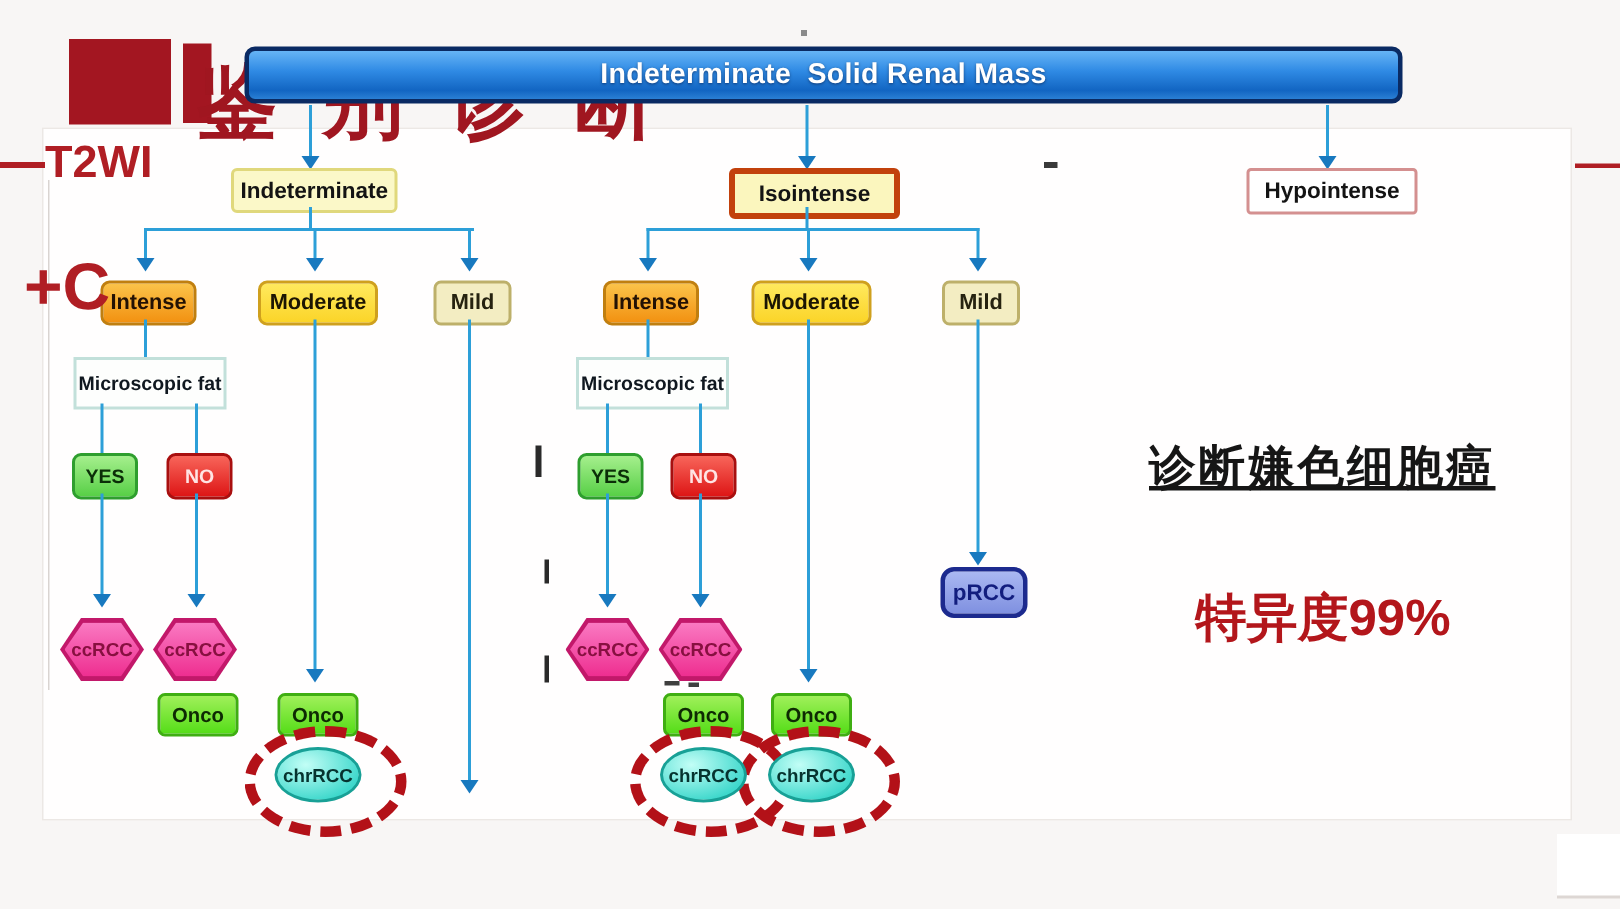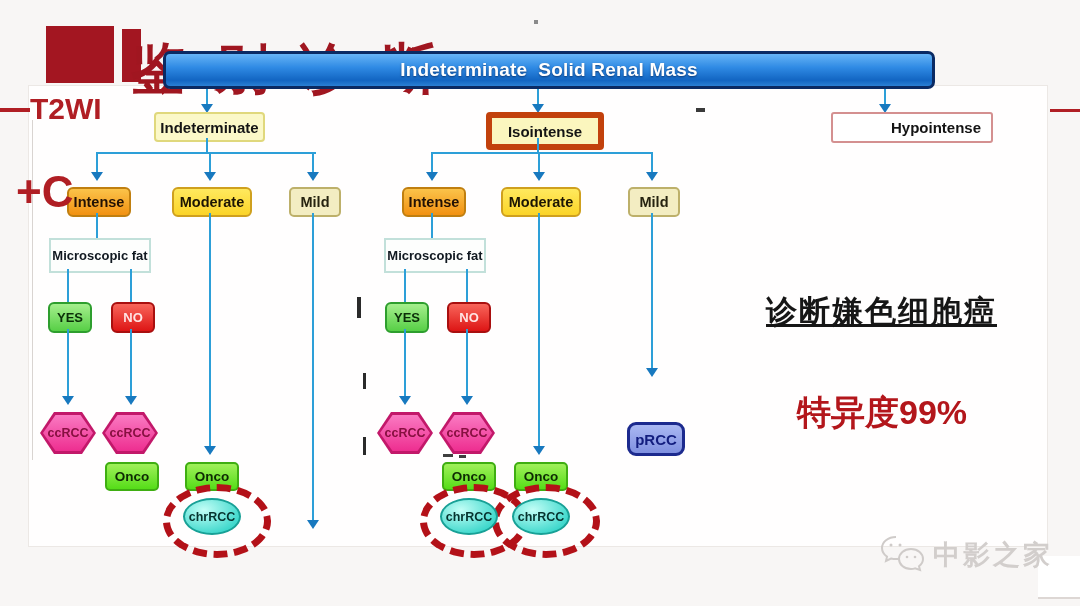--- a/index.html
+++ b/index.html
@@ -7,51 +7,51 @@
     position:relative;width:1080px;height:606px;overflow:hidden;
     background:#f8f6f5;font-family:"Liberation Sans",sans-serif;
   }
   .abs{position:absolute;box-sizing:border-box;}
   .panel{background:#fffefe;border:1px solid #ece8e5;}
   .redsq{background:#a31621;}
   .titlechar{font-size:54px;font-weight:bold;color:#a01620;line-height:56px;z-index:4;}
   .banner{
     z-index:10;border:3px solid #0a2a63;border-radius:7px;
     background:linear-gradient(180deg,#66b4f6 0%,#2f8ae4 42%,#1265c2 82%,#2a7fd4 100%);
-    display:flex;align-items:center;justify-content:center;margin-top:20px;
+    display:flex;align-items:center;justify-content:center;
   }
   .banner span{color:#ffffff;font-weight:bold;font-size:19px;white-space:pre;
     text-shadow:0 1px 2px rgba(0,0,30,.5);letter-spacing:.2px;}
   .redline{background:#b01e24;}
   .sidelabel{color:#b01e24;font-weight:bold;z-index:11;line-height:1;}
   .vline{position:absolute;width:2px;background:#2d9fd8;}
   .hline{position:absolute;height:2px;background:#2d9fd8;}
   .ahead{position:absolute;width:0;height:0;border-left:6px solid transparent;
     border-right:6px solid transparent;border-top:9px solid #1879bf;}
   .node{position:absolute;display:flex;align-items:center;justify-content:center;
     font-weight:bold;color:#141414;text-align:center;}
   .b-sig{background:#fbf8c8;border:2px solid #e0d87c;border-radius:4px;font-size:15px;}
-  .b-iso{background:#fbf6be;border:6px solid #c2410c;}
+  .b-iso{background:#fbf6be;border:4px solid #c2410c;}
   .b-hypo{background:#ffffff;border:2px solid #d49090;border-radius:3px;font-size:15px;}
   .b-int{background:linear-gradient(180deg,#fbc34a,#f29111);border:2px solid #c07f10;border-radius:6px;font-size:14.5px;color:#231104;}
   .b-mod{background:linear-gradient(180deg,#ffe95e,#fbd428);border:2px solid #cfa01e;border-radius:6px;font-size:14.5px;color:#1c1503;}
   .b-mild{background:#f3edc2;border:2px solid #bdb06a;border-radius:5px;font-size:14.5px;color:#262310;}
   .b-fat{background:#fdfefd;border:2px solid #c2e0da;font-size:13px;color:#101820;}
   .b-yes{background:linear-gradient(180deg,#a5ef8d,#57cf46);border:2px solid #2e9e2e;border-radius:6px;font-size:13px;color:#0b2e08;}
   .b-no{background:linear-gradient(180deg,#f8655a,#dd1515);border:2px solid #a90f0f;border-radius:6px;font-size:13px;color:#ffe4e4;}
   .hexo{clip-path:polygon(25% 0,75% 0,100% 50%,75% 100%,25% 100%,0 50%);background:#c2186a;}
   .hexi{position:absolute;left:3px;top:3px;right:3px;bottom:3px;
     clip-path:polygon(25% 0,75% 0,100% 50%,75% 100%,25% 100%,0 50%);
     background:linear-gradient(180deg,#fa7ac2,#ee2e90);
     display:flex;align-items:center;justify-content:center;
     font-size:12.5px;font-weight:bold;color:#871040;}
   .b-onco{background:linear-gradient(180deg,#a0f05a,#55dd18);border:2px solid #3fae12;border-radius:5px;font-size:13.5px;color:#0e2a03;}
   .b-chr{background:radial-gradient(ellipse at 35% 30%,#c2fef6,#3fd8cc 75%);border:2px solid #18a096;border-radius:50%;font-size:12.5px;color:#06332f;z-index:7;}
   .ring{position:absolute;border:7px dashed #b31118;border-radius:50%;z-index:6;}
-  .b-prcc{background:linear-gradient(180deg,#aab8f2,#7f90e0);border:3px solid #1c2a8e;border-radius:9px;font-size:15px;color:#121d7e;margin-top:44px;}
+  .b-prcc{background:linear-gradient(180deg,#aab8f2,#7f90e0);border:3px solid #1c2a8e;border-radius:9px;font-size:15px;color:#121d7e;}
   .concl-black{color:#161616;font-weight:bold;font-size:31px;letter-spacing:2px;line-height:1;}
   .concl-red{color:#b3161b;font-weight:bold;font-size:34px;line-height:1;}
   .wm{display:flex;align-items:center;gap:7px;z-index:12;}
   .wm span{font-size:27px;color:#d2cecc;letter-spacing:3px;font-weight:bold;}
   .artifact{background:#2a2a2a;}
 </style>
 </head>
 <body>
 
 <div id="slide">
@@ -82,21 +82,21 @@
   <div class="ahead" style="left:532px;top:104px;"></div>
   <div class="vline" style="left:884px;top:70px;height:34px;"></div>
   <div class="ahead" style="left:879px;top:104px;"></div>
 
   <div class="node b-sig" style="left:154px;top:112px;width:107px;height:26px;">
       <span>Indeterminate</span>
     </div>
   <div class="node b-sig b-iso" style="left:486px;top:112px;width:106px;height:26px;">
       <span>Isointense</span>
     </div>
-  <div class="node b-hypo" style="left:831px;top:112px;width:110px;height:27px;padding-left:48px;">
+  <div class="node b-hypo" style="left:831px;top:112px;width:110px;height:27px;">
       <span>Hypointense</span>
     </div>
 
   <div class="vline" style="left:206px;top:138px;height:15px;"></div>
   <div class="hline" style="left:96px;top:152px;width:220px;"></div>
   <div class="vline" style="left:96px;top:152px;height:20px;"></div>
   <div class="ahead" style="left:91px;top:172px;"></div>
   <div class="vline" style="left:209px;top:152px;height:20px;"></div>
   <div class="ahead" style="left:204px;top:172px;"></div>
   <div class="vline" style="left:312px;top:152px;height:20px;"></div>
@@ -221,35 +221,20 @@
   <div class="ahead" style="left:646px;top:368px;"></div>
   <div class="node b-prcc" style="left:627px;top:378px;width:52px;height:28px;">
       <span>pRCC</span>
     </div>
 
   <div class="abs concl-black" style="left:766px;top:296px;text-decoration:underline;">诊断嫌色细胞癌</div>
   <div class="abs concl-red" style="left:797px;top:395px;">特异度99%</div>
 
   <div class="abs" style="left:1038px;top:556px;width:42px;height:42px;background:#ffffff;"></div>
   <div class="abs" style="left:1038px;top:597px;width:42px;height:2px;background:#ddd7d4;"></div>
-  <div class="abs wm" style="left:880px;top:534px;">
-    <svg width="46" height="42" viewBox="0 0 46 42">
-      <g fill="none" stroke="#cfcbc9" stroke-width="2">
-        <path d="M16 3 C8 3 2 8 2 14 c0 3.5 2 6.6 5 8.6 L6 27 l5 -2.5 c1.6 .4 3.3 .6 5 .6 1 0 2 -.1 3 -.3"></path>
-        <path d="M31 15 c-7 0 -12 4.5 -12 10 0 5.5 5 10 12 10 1.4 0 2.8 -.2 4 -.6 L40 36 l-1 -3.8 c2.5 -1.8 4 -4.4 4 -7.2 0 -5.5 -5 -10 -12 -10 z"></path>
-      </g>
-      <g fill="#cfcbc9">
-        <circle cx="11" cy="11" r="1.5"></circle>
-          <circle cx="20" cy="11" r="1.5"></circle>
-        <circle cx="27" cy="23" r="1.3"></circle>
-          <circle cx="35" cy="23" r="1.3"></circle>
-      </g>
-    </svg>
-    <span>中影之家</span>
-  </div>
 
   <div class="abs artifact" style="left:357px;top:297px;width:4px;height:21px;"></div>
   <div class="abs artifact" style="left:363px;top:373px;width:3px;height:16px;"></div>
   <div class="abs artifact" style="left:363px;top:437px;width:3px;height:18px;"></div>
   <div class="abs artifact" style="left:443px;top:454px;width:10px;height:3px;background:#3f3f3f;"></div>
   <div class="abs artifact" style="left:459px;top:455px;width:7px;height:3px;background:#3f3f3f;"></div>
   <div class="abs artifact" style="left:696px;top:108px;width:9px;height:4px;background:#3a3a3a;"></div>
   <div class="abs artifact" style="left:534px;top:20px;width:4px;height:4px;background:#8a8a8a;"></div>
 
 </div>

